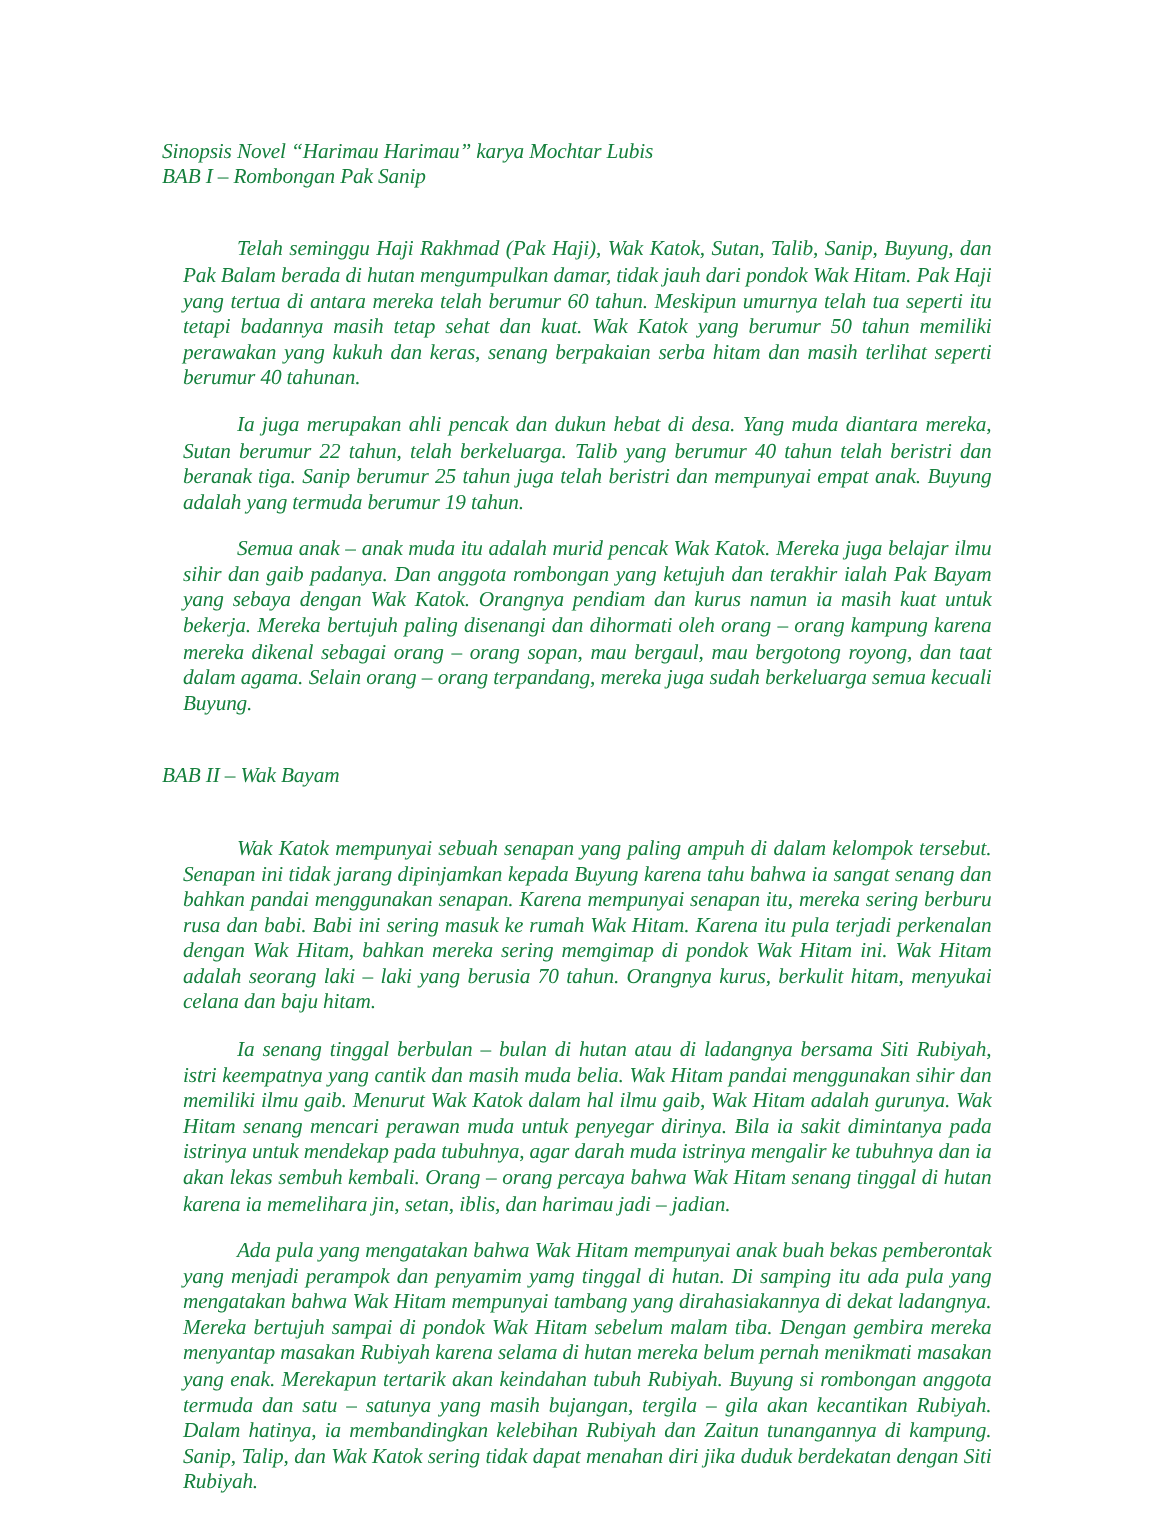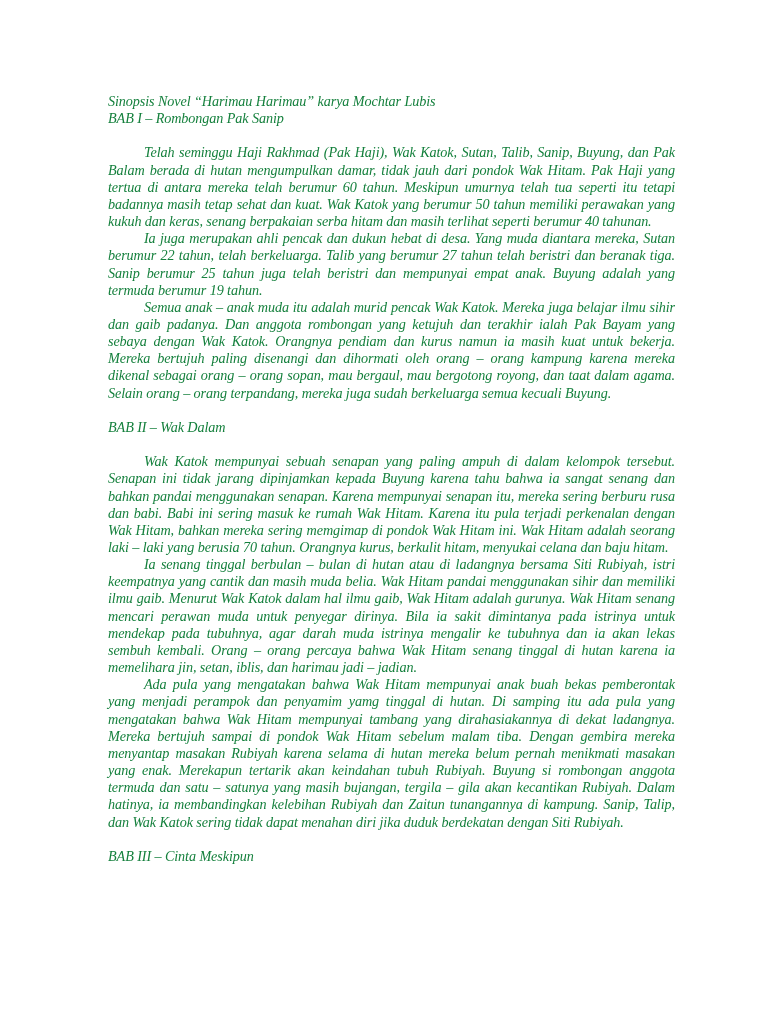--- a/index.html
+++ b/index.html
@@ -20,40 +20,40 @@
       width: 567px;
       font-family: "Liberation Serif", "DejaVu Serif", serif;
       font-size: 14.2px;
       line-height: 17.15px;
       color: #15803d;
       letter-spacing: -0.1px;
       font-style: italic;
     }
     .line { margin: 0; }
     .para {
-      margin: 0;
+      margin: 14px;
       text-indent: 36px;
       text-align: justify;
     }
     .blank { height: 17.15px; }
   </style>
 </head>
 <body>
 
 <div class="page">
   <p class="line">Sinopsis Novel “Harimau Harimau” karya Mochtar Lubis</p>
 
   <p class="line">BAB I – Rombongan Pak Sanip</p>
   <div class="blank"></div>
   <p class="para">Telah seminggu Haji Rakhmad (Pak Haji), Wak Katok, Sutan, Talib, Sanip, Buyung, dan Pak Balam berada di hutan mengumpulkan damar, tidak jauh dari pondok Wak Hitam. Pak Haji yang tertua di antara mereka telah berumur 60 tahun. Meskipun umurnya telah tua seperti itu tetapi badannya masih tetap sehat dan kuat. Wak Katok yang berumur 50 tahun memiliki perawakan yang kukuh dan keras, senang berpakaian serba hitam dan masih terlihat seperti berumur 40 tahunan.</p>
-  <p class="para">Ia juga merupakan ahli pencak dan dukun hebat di desa. Yang muda diantara mereka, Sutan berumur 22 tahun, telah berkeluarga. Talib yang berumur 27 tahun telah beristri dan beranak tiga. Sanip berumur 25 tahun juga telah beristri dan mempunyai empat anak. Buyung adalah yang termuda berumur 19 tahun.</p>
+  <p class="para">Ia juga merupakan ahli pencak dan dukun hebat di desa. Yang muda diantara mereka, Sutan berumur 22 tahun, telah berkeluarga. Talib yang berumur 40 tahun telah beristri dan beranak tiga. Sanip berumur 25 tahun juga telah beristri dan mempunyai empat anak. Buyung adalah yang termuda berumur 19 tahun.</p>
   <p class="para">Semua anak – anak muda itu adalah murid pencak Wak Katok. Mereka juga belajar ilmu sihir dan gaib padanya. Dan anggota rombongan yang ketujuh dan terakhir ialah Pak Bayam yang sebaya dengan Wak Katok. Orangnya pendiam dan kurus namun ia masih kuat untuk bekerja. Mereka bertujuh paling disenangi dan dihormati oleh orang – orang kampung karena mereka dikenal sebagai orang – orang sopan, mau bergaul, mau bergotong royong, dan taat dalam agama. Selain orang – orang terpandang, mereka juga sudah berkeluarga semua kecuali Buyung.</p>
   <div class="blank"></div>
 
-  <p class="line">BAB II – Wak Dalam</p>
+  <p class="line">BAB II – Wak Bayam</p>
   <div class="blank"></div>
   <p class="para">Wak Katok mempunyai sebuah senapan yang paling ampuh di dalam kelompok tersebut. Senapan ini tidak jarang dipinjamkan kepada Buyung karena tahu bahwa ia sangat senang dan bahkan pandai menggunakan senapan. Karena mempunyai senapan itu, mereka sering berburu rusa dan babi. Babi ini sering masuk ke rumah Wak Hitam. Karena itu pula terjadi perkenalan dengan Wak Hitam, bahkan mereka sering memgimap di pondok Wak Hitam ini. Wak Hitam adalah seorang laki – laki yang berusia 70 tahun. Orangnya kurus, berkulit hitam, menyukai celana dan baju hitam.</p>
   <p class="para">Ia senang tinggal berbulan – bulan di hutan atau di ladangnya bersama Siti Rubiyah, istri keempatnya yang cantik dan masih muda belia. Wak Hitam pandai menggunakan sihir dan memiliki ilmu gaib. Menurut Wak Katok dalam hal ilmu gaib, Wak Hitam adalah gurunya. Wak Hitam senang mencari perawan muda untuk penyegar dirinya. Bila ia sakit dimintanya pada istrinya untuk mendekap pada tubuhnya, agar darah muda istrinya mengalir ke tubuhnya dan ia akan lekas sembuh kembali. Orang – orang percaya bahwa Wak Hitam senang tinggal di hutan karena ia memelihara jin, setan, iblis, dan harimau jadi – jadian.</p>
   <p class="para">Ada pula yang mengatakan bahwa Wak Hitam mempunyai anak buah bekas pemberontak yang menjadi perampok dan penyamim yamg tinggal di hutan. Di samping itu ada pula yang mengatakan bahwa Wak Hitam mempunyai tambang yang dirahasiakannya di dekat ladangnya. Mereka bertujuh sampai di pondok Wak Hitam sebelum malam tiba. Dengan gembira mereka menyantap masakan Rubiyah karena selama di hutan mereka belum pernah menikmati masakan yang enak. Merekapun tertarik akan keindahan tubuh Rubiyah. Buyung si rombongan anggota termuda dan satu – satunya yang masih bujangan, tergila – gila akan kecantikan Rubiyah. Dalam hatinya, ia membandingkan kelebihan Rubiyah dan Zaitun tunangannya di kampung. Sanip, Talip, dan Wak Katok sering tidak dapat menahan diri jika duduk berdekatan dengan Siti Rubiyah.</p>
   <div class="blank"></div>
 
   <p class="line">BAB III – Cinta Meskipun</p>
 </div>
 
 </body></html>

